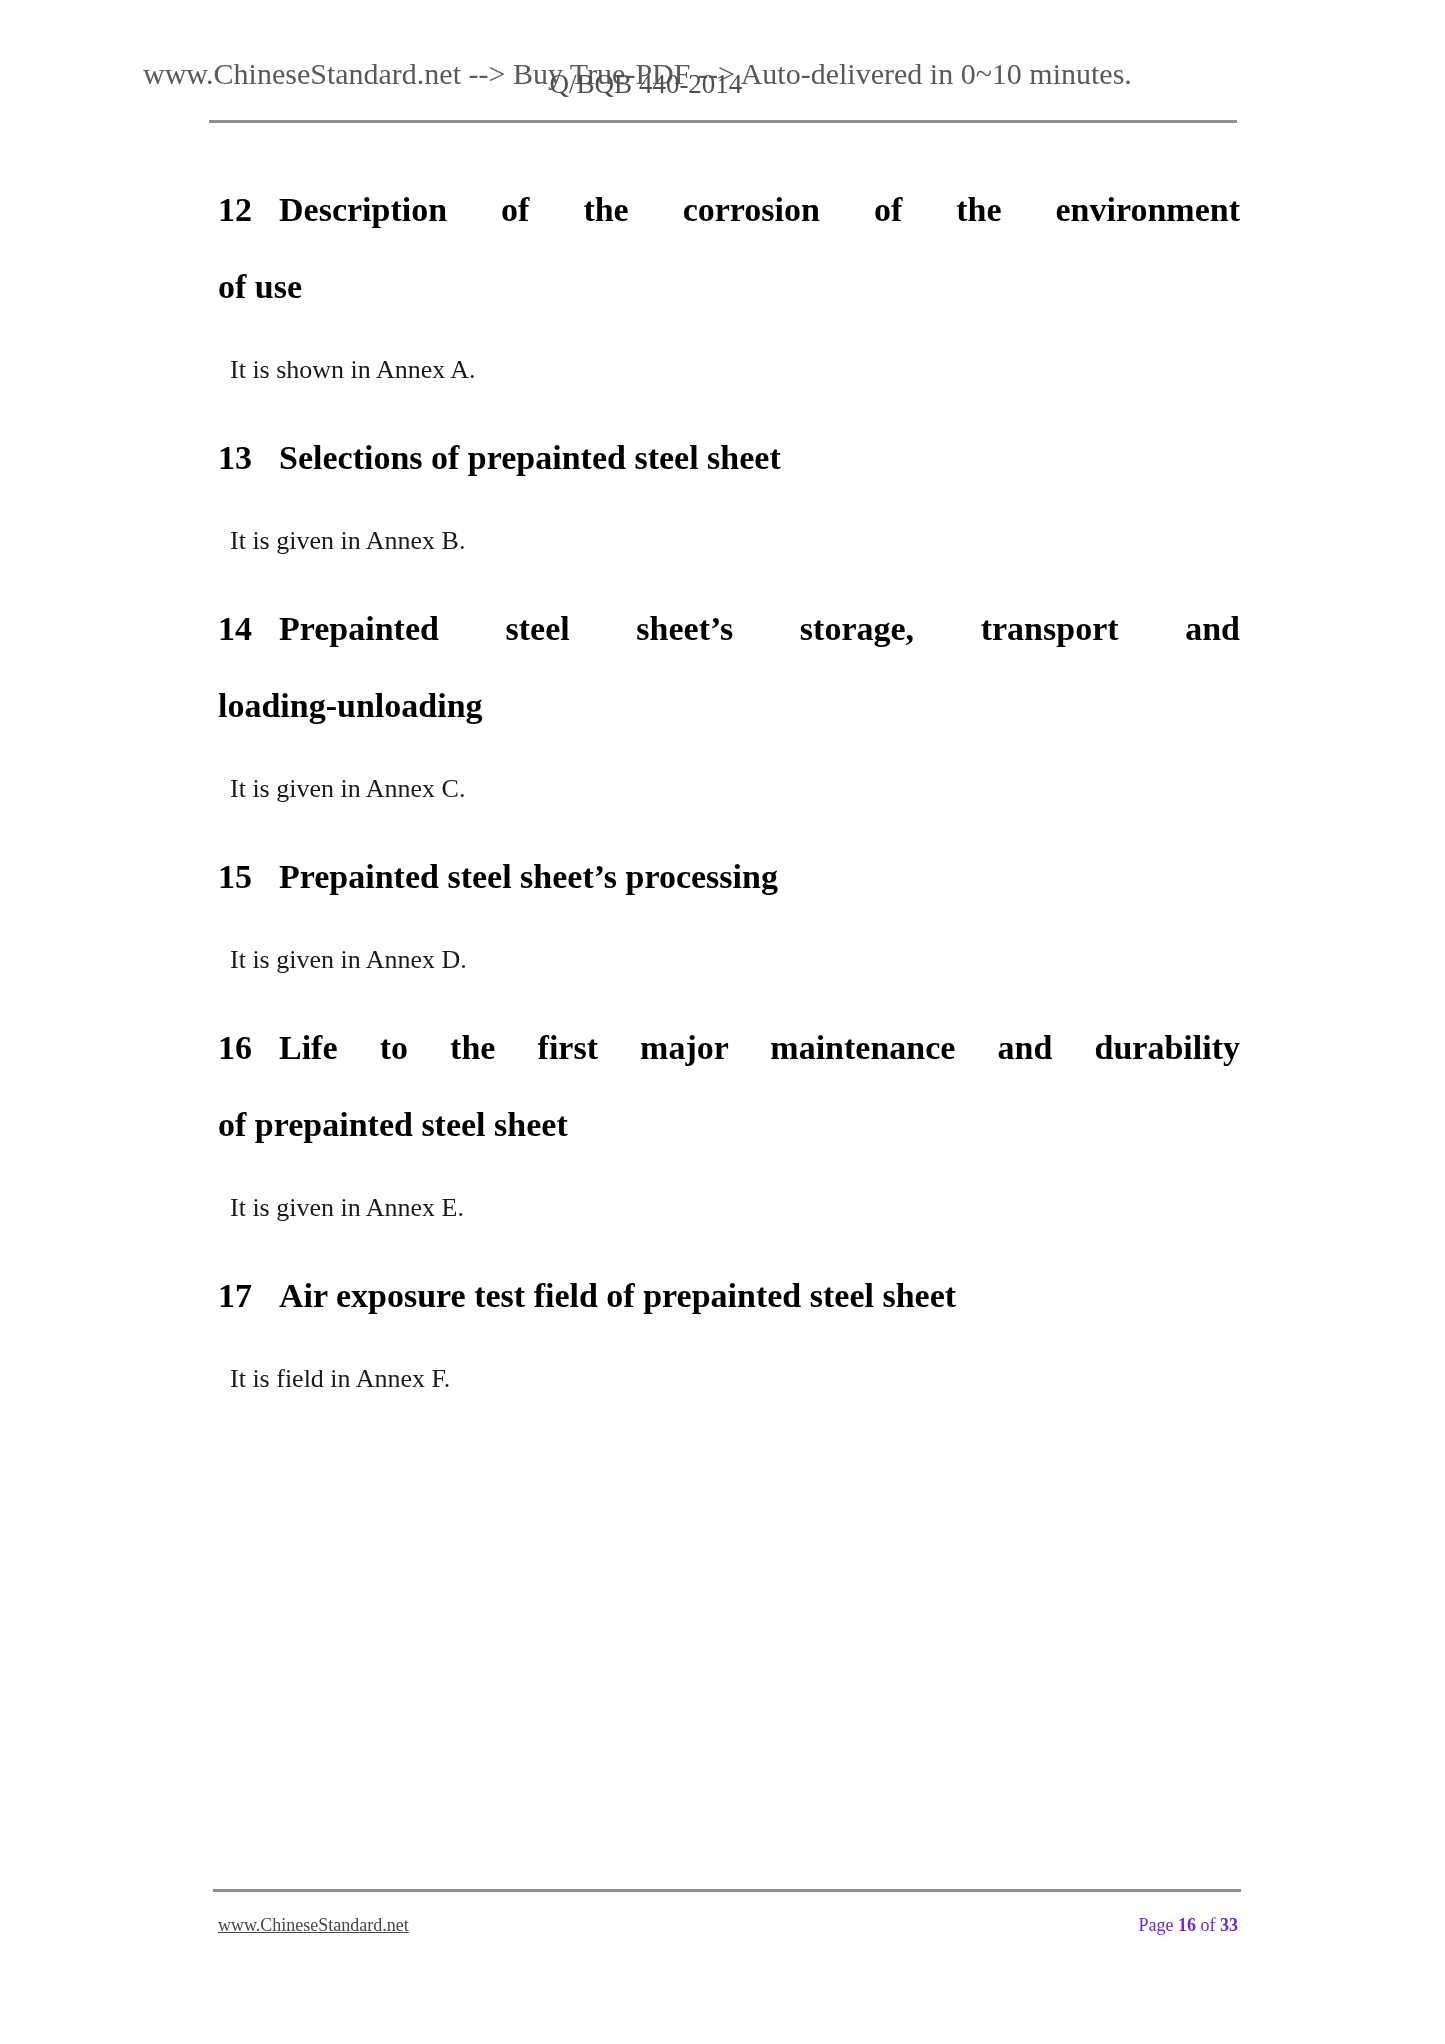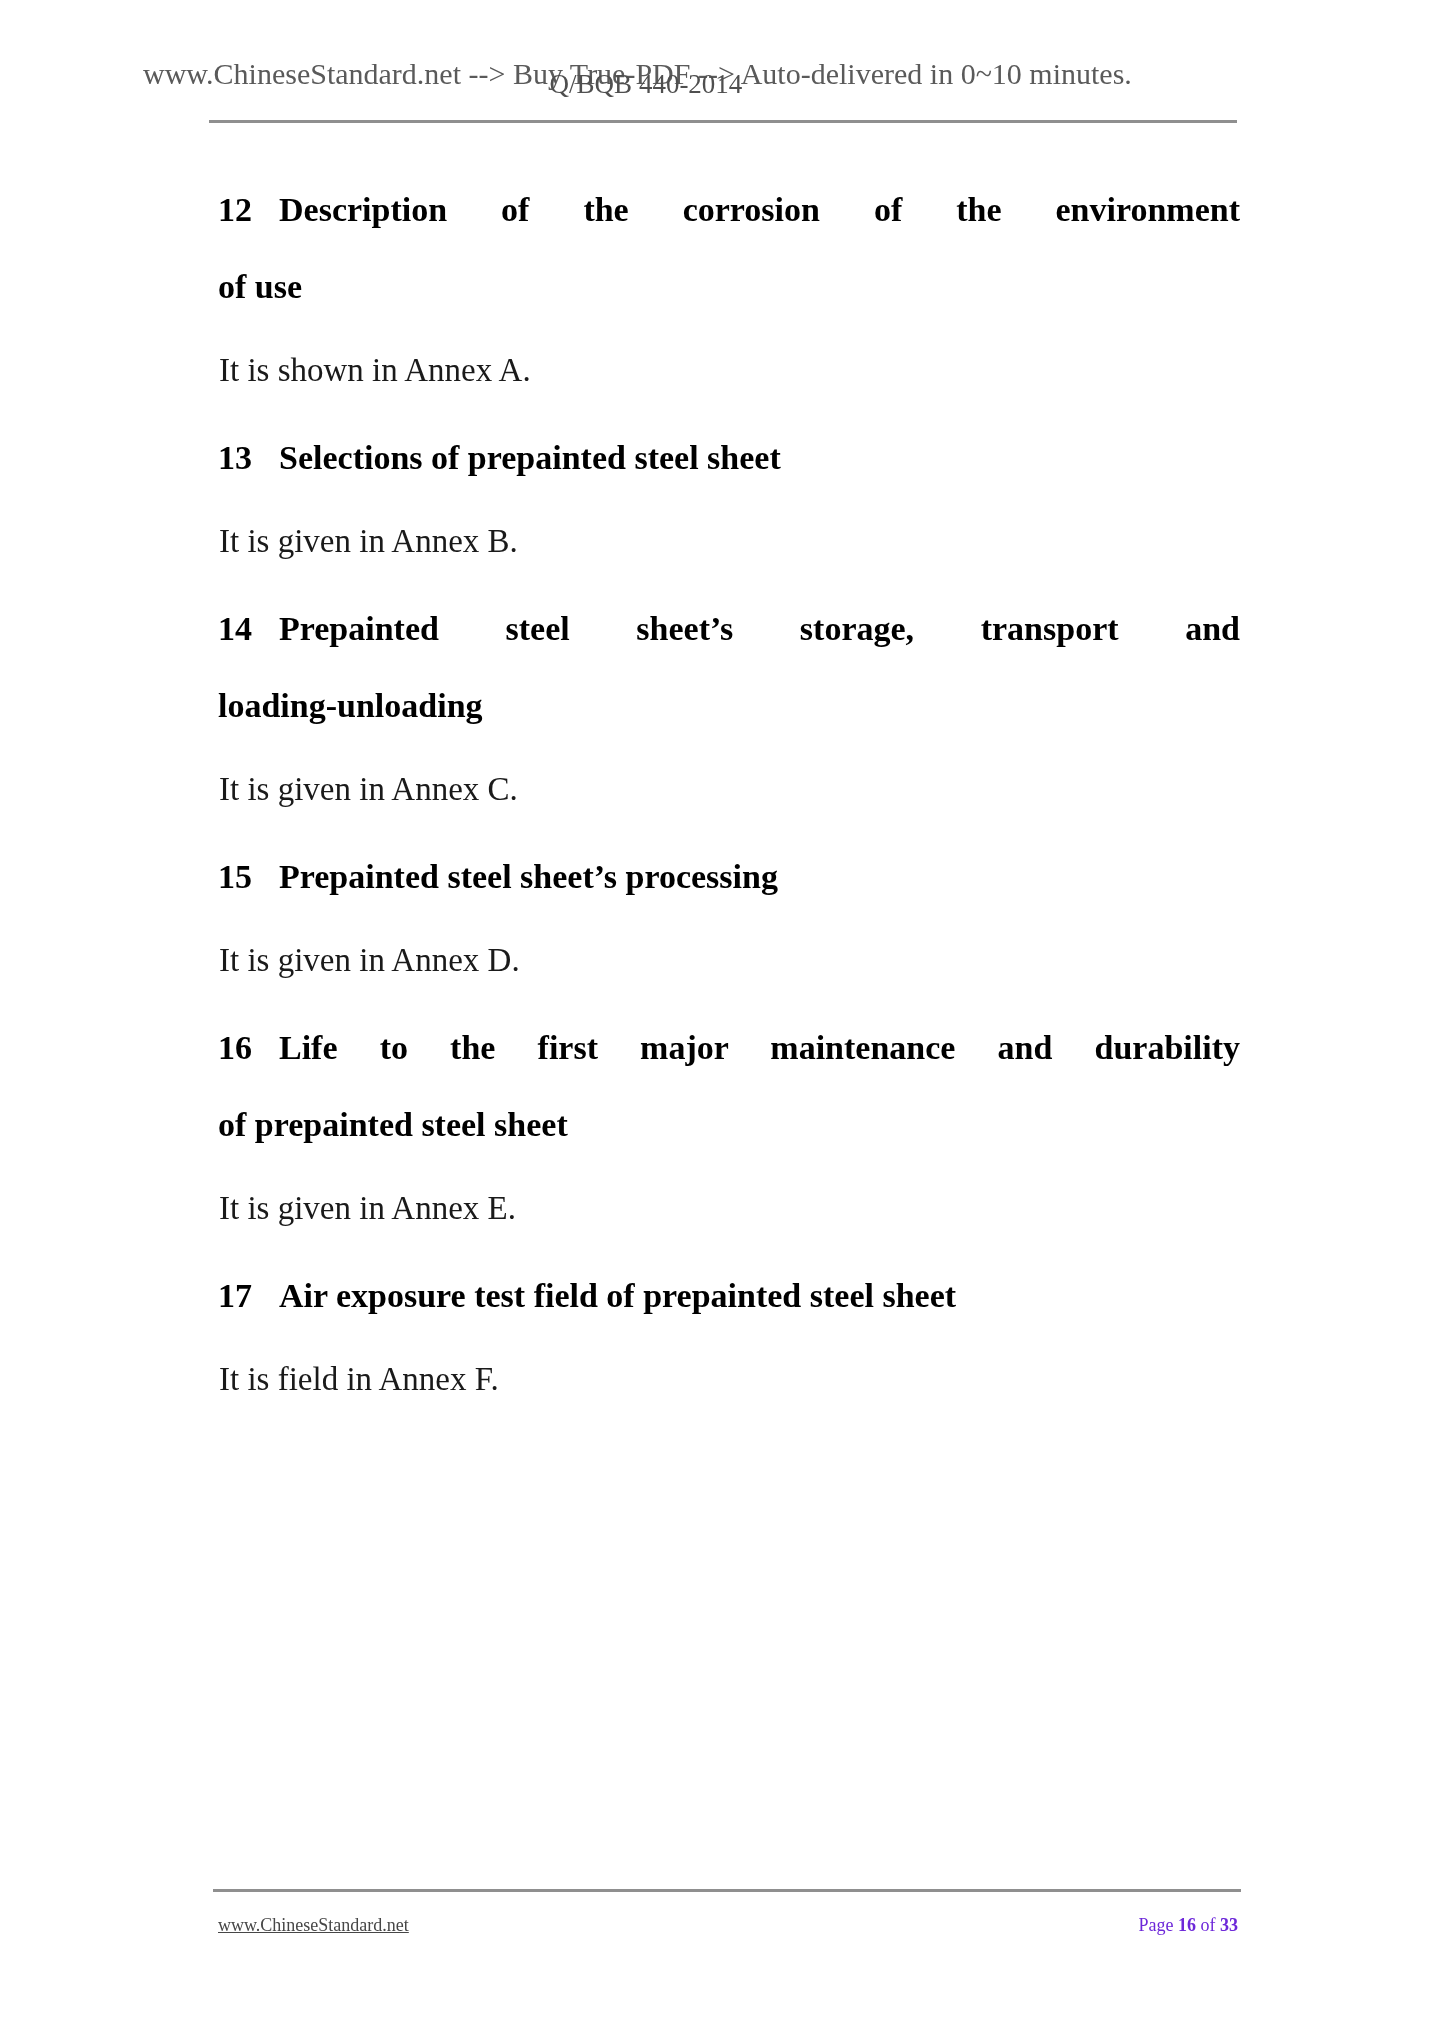--- a/index.html
+++ b/index.html
@@ -66,22 +66,22 @@
   .h-line.stretch {
     text-align: justify;
     text-align-last: justify;
   }
   .h-num {
     display: inline-block;
     margin-right: 27px;
     text-align: center;
   }
   .section p {
-    margin: 30px 0 0 1px;
-    font-size: 33px;
+    margin: 30px 0 0 12px;
+    font-size: 26px;
     line-height: 30px;
     color: #1a1a1a;
   }
 
   
   .rule-bottom { top: 1889px; left: 213px; }
   .footer {
     position: absolute;
     left: 218px;
     top: 1908px;

